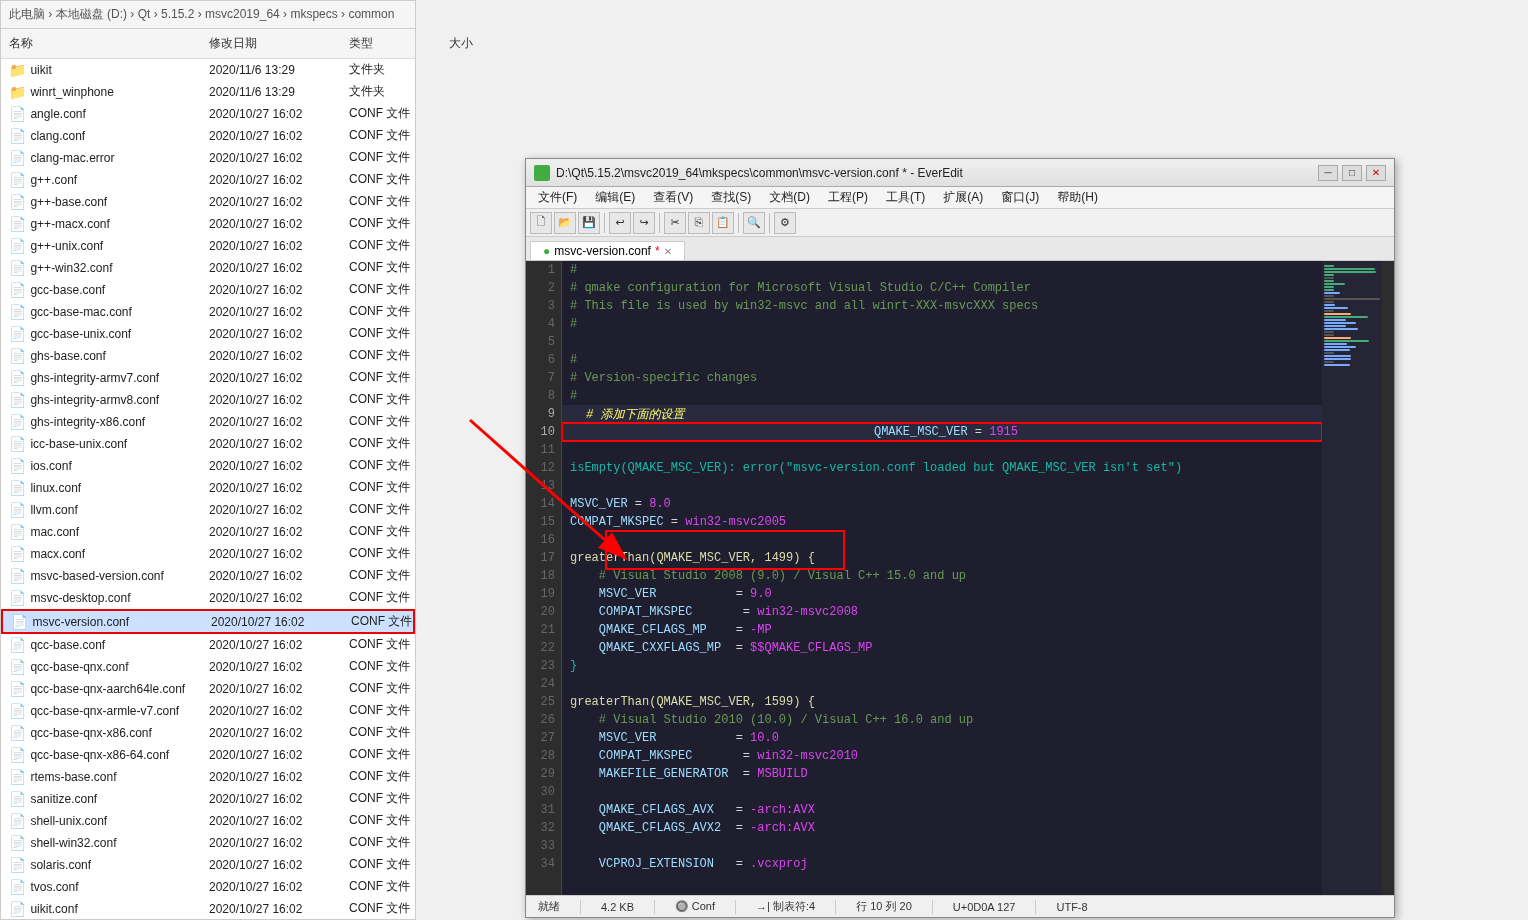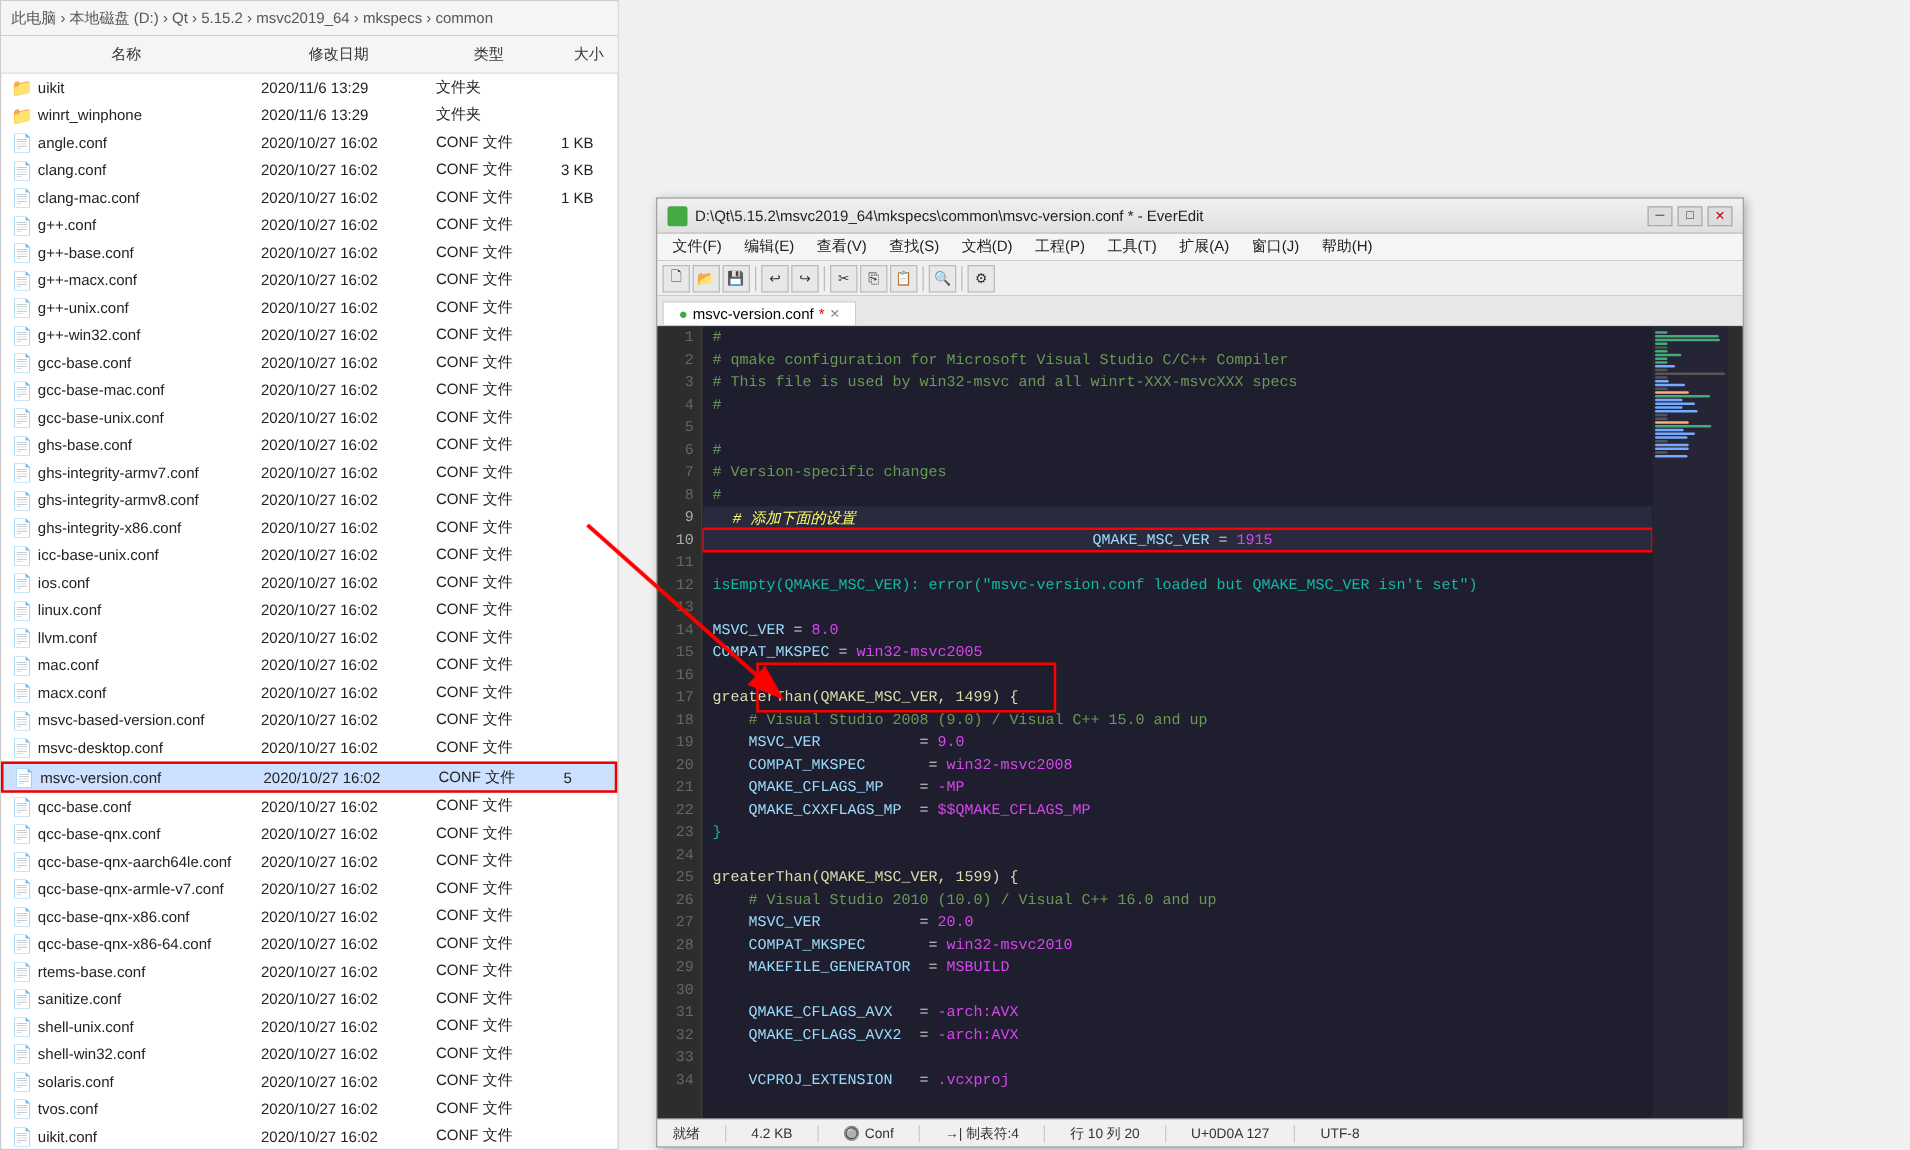--- a/index.html
+++ b/index.html
@@ -2,27 +2,26 @@
 <html><head>
   <meta charset="utf-8">
   <style>
     * { box-sizing: border-box; margin: 0; padding: 0; }
     body { font-family: 'Microsoft YaHei', Arial, sans-serif; font-size: 12px; background: #f0f0f0; overflow: hidden; }
     
     
     .file-explorer {
       position: absolute;
       top: 0; left: 0;
-      width: 495px;
+      width: 416px;
       height: 920px;
       background: #fff;
       border: 1px solid #ccc;
       display: flex;
       flex-direction: column;
-      text-align: center;
     }
     .breadcrumb-bar {
       height: 28px;
       background: #f5f5f5;
       border-bottom: 1px solid #ccc;
       display: flex;
       align-items: center;
       padding: 0 8px;
       font-size: 12px;
       color: #333;
@@ -290,21 +289,21 @@
         <span class="file-icon conf-icon">📄</span>
         <span>clang.conf</span>
       </div>
       <div class="file-cell">2020/10/27 16:02</div>
       <div class="file-cell">CONF 文件</div>
       <div class="file-cell">3 KB</div>
     </div>
       <div class="file-row">
       <div class="file-cell">
         <span class="file-icon conf-icon">📄</span>
-        <span>clang-mac.conf</span>
+        <span>clang-mac.error</span>
       </div>
       <div class="file-cell">2020/10/27 16:02</div>
       <div class="file-cell">CONF 文件</div>
       <div class="file-cell">1 KB</div>
     </div>
       <div class="file-row">
       <div class="file-cell">
         <span class="file-icon conf-icon">📄</span>
         <span>g++.conf</span>
       </div>
@@ -717,21 +716,21 @@
         <div class="ee-code-line"><span class="c-func">greaterThan(QMAKE_MSC_VER, 1499) {</span></div>
         <div class="ee-code-line"><span class="c-comment">    # Visual Studio 2008 (9.0) / Visual C++ 15.0 and up</span></div>
         <div class="ee-code-line"><span class="c-var">    MSVC_VER           </span><span class="c-assign">=</span><span class="c-number"> 9.0</span></div>
         <div class="ee-code-line"><span class="c-var">    COMPAT_MKSPEC       </span><span class="c-assign">=</span><span class="c-number"> win32-msvc2008</span></div>
         <div class="ee-code-line"><span class="c-var">    QMAKE_CFLAGS_MP    </span><span class="c-assign">=</span><span class="c-number"> -MP</span></div>
         <div class="ee-code-line"><span class="c-var">    QMAKE_CXXFLAGS_MP  </span><span class="c-assign">=</span><span class="c-number"> $$QMAKE_CFLAGS_MP</span></div>
         <div class="ee-code-line"><span class="c-text">}</span></div>
         <div class="ee-code-line"></div>
         <div class="ee-code-line"><span class="c-func">greaterThan(QMAKE_MSC_VER, 1599) {</span></div>
         <div class="ee-code-line"><span class="c-comment">    # Visual Studio 2010 (10.0) / Visual C++ 16.0 and up</span></div>
-        <div class="ee-code-line"><span class="c-var">    MSVC_VER           </span><span class="c-assign">=</span><span class="c-number"> 20.0</span></div>
+        <div class="ee-code-line"><span class="c-var">    MSVC_VER           </span><span class="c-assign">=</span><span class="c-number"> 10.0</span></div>
         <div class="ee-code-line"><span class="c-var">    COMPAT_MKSPEC       </span><span class="c-assign">=</span><span class="c-number"> win32-msvc2010</span></div>
         <div class="ee-code-line"><span class="c-var">    MAKEFILE_GENERATOR  </span><span class="c-assign">=</span><span class="c-number"> MSBUILD</span></div>
         <div class="ee-code-line"></div>
         <div class="ee-code-line"><span class="c-var">    QMAKE_CFLAGS_AVX   </span><span class="c-assign">=</span><span class="c-number"> -arch:AVX</span></div>
         <div class="ee-code-line"><span class="c-var">    QMAKE_CFLAGS_AVX2  </span><span class="c-assign">=</span><span class="c-number"> -arch:AVX</span></div>
         <div class="ee-code-line"></div>
         <div class="ee-code-line"><span class="c-var">    VCPROJ_EXTENSION   </span><span class="c-assign">=</span><span class="c-number"> .vcxproj</span></div>
       </div>
     <div class="ee-minimap">
       <div class="minimap-lines" id="minimap">

